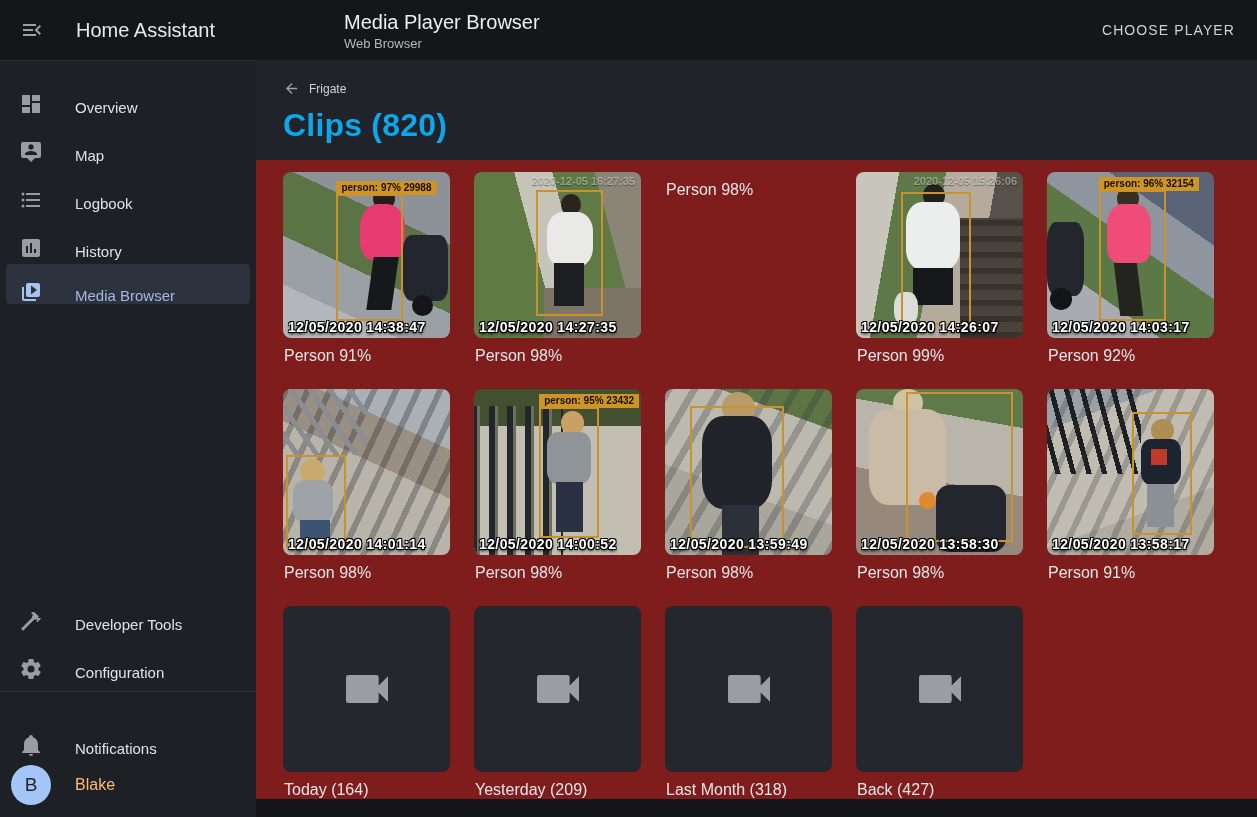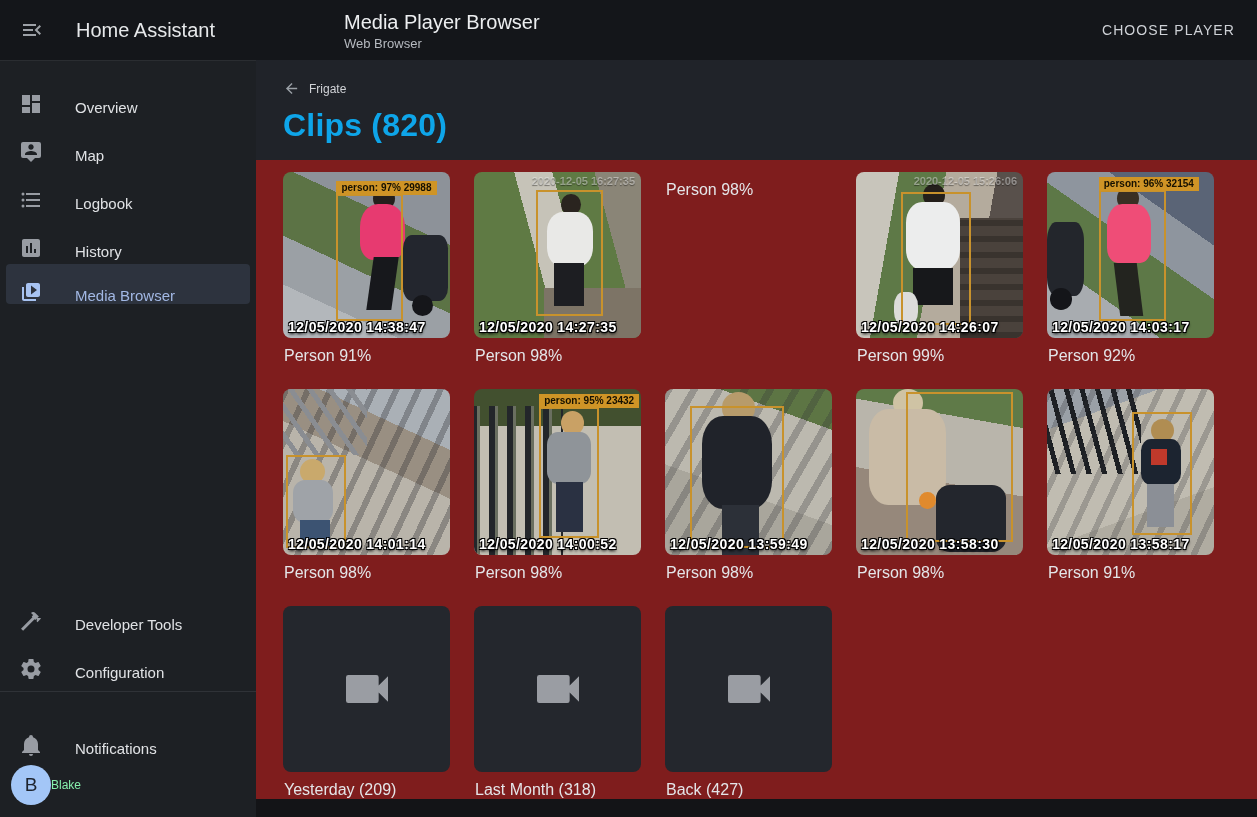--- a/index.html
+++ b/index.html
@@ -33,21 +33,21 @@
   .nav-item .nav-label { color:#e0e2e5; font-size:15px; margin-left:32px; }
   .nav-item.active { background:#2d333e; height:40px; margin:4px 6px; }
   .nav-item.active svg { fill:#a7c3f2; }
   .nav-item.active .nav-label { color:#a2b8e4; font-weight:500;margin-top:16px; }
   .sidebar-bottom { margin-top:auto; }
   .sidebar-divider { height:1px; background:#2f3237; margin:10px 0; }
   .user-item { height:56px; display:flex; align-items:center; margin:0 6px 4px 6px;
     padding-left:5px; border-radius:4px; cursor:pointer; }
   .avatar { width:40px; height:40px; border-radius:50%; background:#a3c6f7; color:#1e242e;
     display:flex; align-items:center; justify-content:center; font-size:19px; font-weight:500; }
-  .user-name { color:#86efac; font-size:12px; }
+  .user-name { color:#fdba74; font-size:16px; margin-left:24px; }
 
   
   .content { position:absolute; top:60px; left:256px; width:1001px; height:757px; }
   .content-header { height:100px; background:#202329; padding:20px 0 0 27px; }
   .breadcrumb { display:flex; align-items:center; cursor:pointer; width:max-content; }
   .breadcrumb svg { width:17px; height:17px; fill:#9aa0a6; margin-right:9px; }
   .breadcrumb-label { color:#d0d2d6; font-size:12px; }
   .clips-title { color:#0ea5e9; font-size:32px; font-weight:700; margin-top:10px;
     letter-spacing:.2px; }
   .grid { padding:12px 27px 0 27px; display:grid; grid-template-columns:repeat(5,167px);
@@ -383,20 +383,28 @@
           <span class="ts">12/05/2020 13:58:17</span>
         </div>
         <div class="caption">Person 91%</div>
       </div>
       <div class="cell">
         <div class="thumb folder">
           <svg viewBox="0 0 24 24">
             <path d="M17,10.5V7A1,1 0 0,0 16,6H4A1,1 0 0,0 3,7V17A1,1 0 0,0 4,18H16A1,1 0 0,0 17,17V13.5L21,17.5V6.5L17,10.5Z"></path>
           </svg>
         </div>
+        <div class="caption">Today (164)</div>
+      </div>
+      <div class="cell">
+        <div class="thumb folder">
+          <svg viewBox="0 0 24 24">
+            <path d="M17,10.5V7A1,1 0 0,0 16,6H4A1,1 0 0,0 3,7V17A1,1 0 0,0 4,18H16A1,1 0 0,0 17,17V13.5L21,17.5V6.5L17,10.5Z"></path>
+          </svg>
+        </div>
         <div class="caption">Yesterday (209)</div>
       </div>
       <div class="cell">
         <div class="thumb folder">
           <svg viewBox="0 0 24 24">
             <path d="M17,10.5V7A1,1 0 0,0 16,6H4A1,1 0 0,0 3,7V17A1,1 0 0,0 4,18H16A1,1 0 0,0 17,17V13.5L21,17.5V6.5L17,10.5Z"></path>
           </svg>
         </div>
         <div class="caption">Last Month (318)</div>
       </div>

